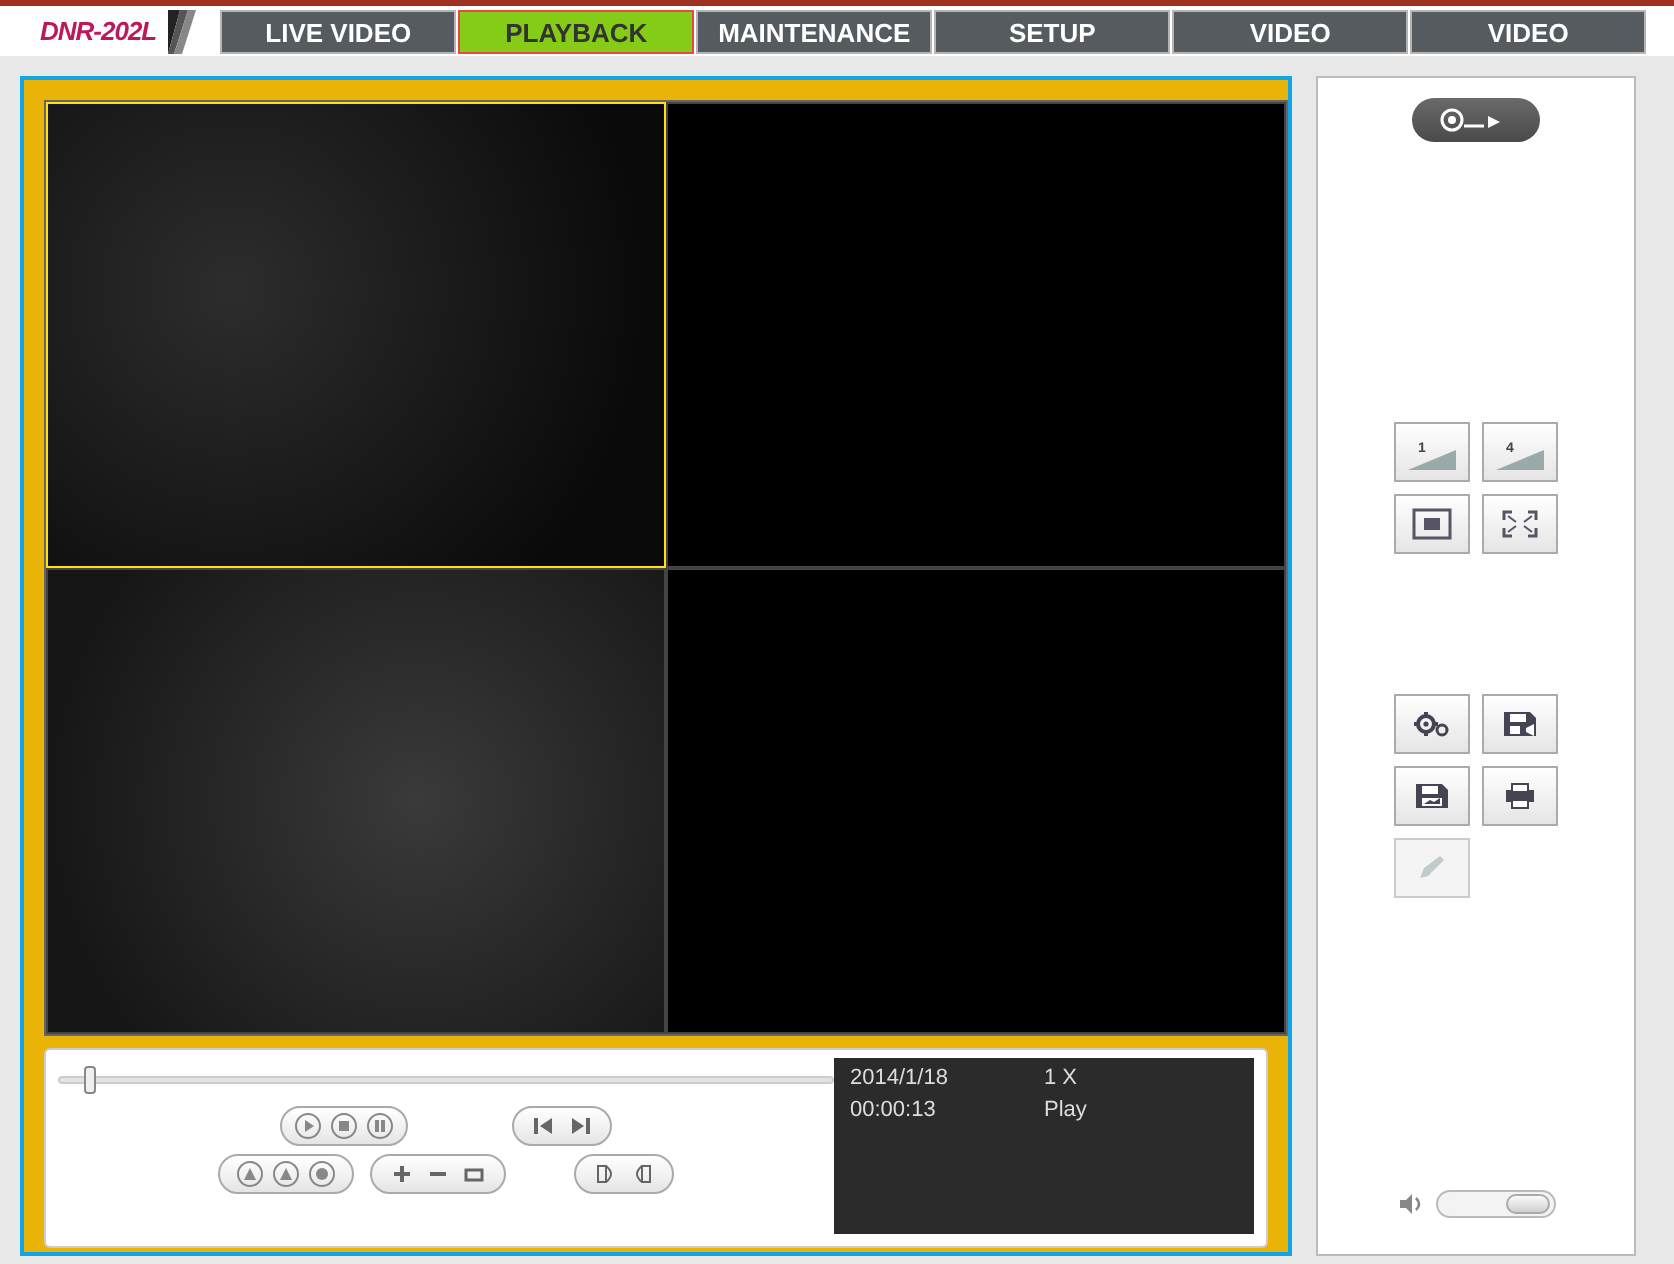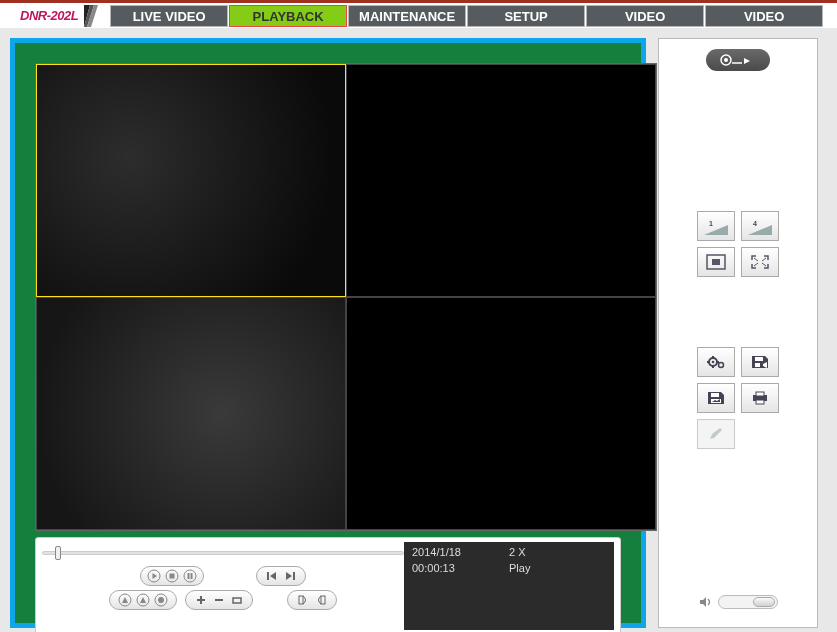--- a/index.html
+++ b/index.html
@@ -47,25 +47,25 @@
     background: #84cc16;
     color: #333;
     border: 1px solid #ef4444;
   }
   .workspace {
     padding: 10px 10px 0 10px;
     display: flex;
     gap: 12px;
   }
   .main-panel {
-    background: #15803d;
-    border: 5px solid #0ea5e9;
+    background: #eab308;
+    border: 2px solid #0ea5e9;
     width: 636px;
     height: 590px;
-    padding: 20px;
+    padding: 10px;
   }
   .grid {
     width: 622px;
     height: 468px;
     border: 1px solid #666;
     display: grid;
     grid-template-columns: 1fr 1fr;
     grid-template-rows: 1fr 1fr;
     background: #000;
   }
@@ -306,21 +306,21 @@
                     <path d="M7,3 Q2,7 7,11" fill="none" stroke="#666"></path>
                     <rect x="7" y="3" width="4" height="8" fill="none" stroke="#666"></rect>
                   </svg>
               </span>
             </div>
           </div>
         </div>
       </div>
       <div class="info-box">
         <span>2014/1/18</span>
-        <span>2 X</span>
+        <span>1 X</span>
         <span>00:00:13</span>
         <span>Play</span>
       </div>
     </div>
   </div>
 
   <div class="sidebar">
     <div class="open-pill">
       <svg width="40" height="14" viewBox="0 0 40 14">
         <circle cx="8" cy="7" r="5" fill="none" stroke="#fff" stroke-width="1.5"></circle>

